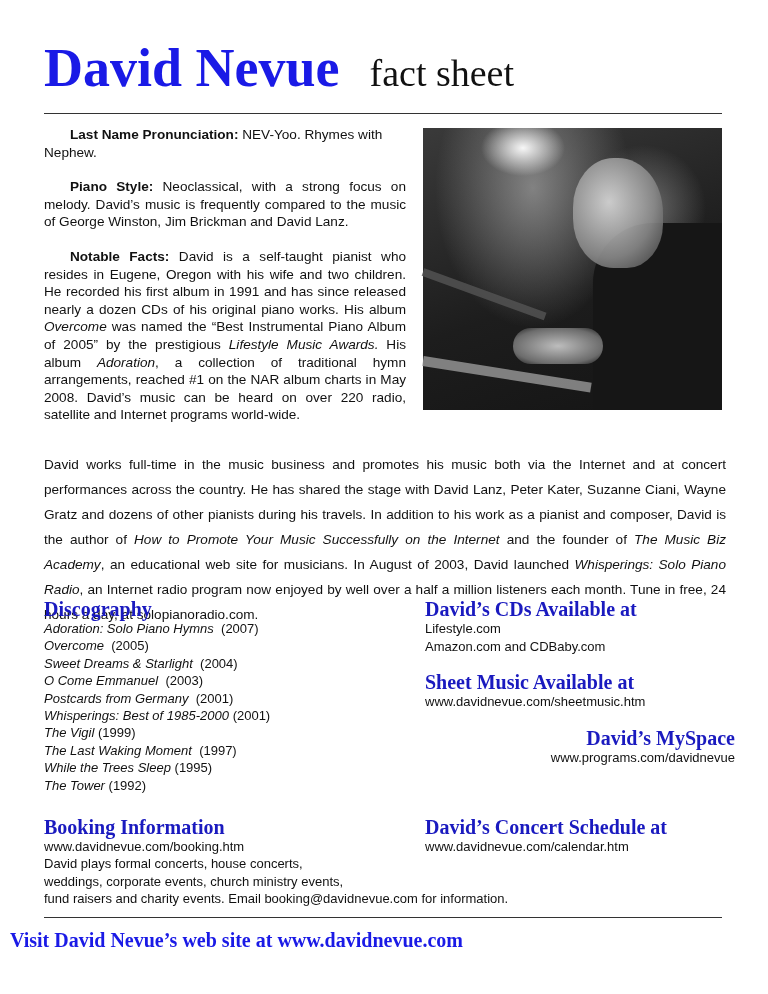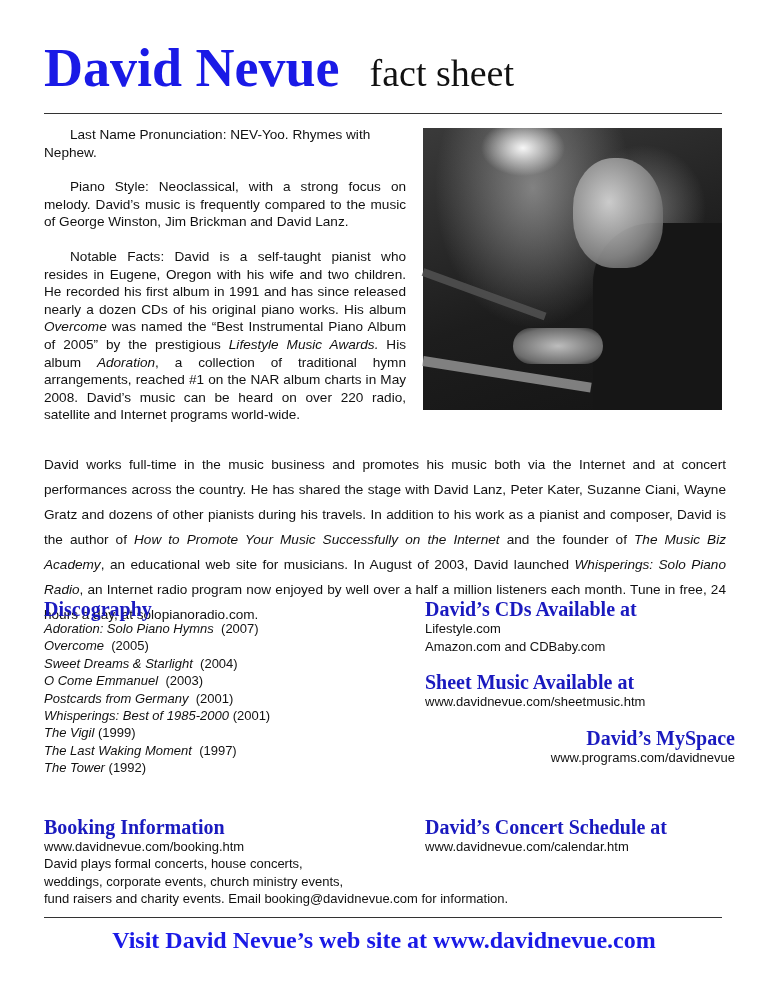--- a/index.html
+++ b/index.html
@@ -3,21 +3,21 @@
 <meta charset="utf-8">
 <style>
   html, body { margin: 0; padding: 0; background: #ffffff; }
   body { width: 768px; height: 994px; position: relative; overflow: hidden; font-family: "Liberation Sans", sans-serif; color: #111; }
   .title-row { position: absolute; left: 44px; top: 38px; white-space: nowrap; }
   .title-name { font-family: "Liberation Serif", serif; font-weight: bold; color: #1a1ae6; font-size: 54px; line-height: 60px; letter-spacing: 0px; }
   .title-sub { font-family: "Liberation Serif", serif; color: #111; font-size: 38px; margin-left: 30px; line-height: 60px; }
   .rule { position: absolute; left: 44px; right: 46px; height: 0; border-top: 1.5px solid #333; }
   .left-col { position: absolute; left: 44px; top: 126px; width: 362px; font-size: 13.6px; line-height: 17.6px; }
   .left-col p { margin: 0 0 17px 0; text-align: justify; }
-  .left-col b { font-weight: normal; padding-left: 26px; }
+  .left-col b { font-weight: bold; padding-left: 26px; }
   .photo { position: absolute; left: 423px; top: 128px; width: 299px; height: 282px;
     background:
       radial-gradient(ellipse 60px 40px at 100px 20px, rgba(255,255,255,0.95), rgba(255,255,255,0) 70%),
       radial-gradient(ellipse 140px 200px at 110px 60px, rgba(200,200,200,0.55), rgba(0,0,0,0) 70%),
       radial-gradient(ellipse 90px 90px at 220px 80px, rgba(160,160,160,0.6), rgba(0,0,0,0) 70%),
       linear-gradient(160deg, #3a3a3a 0%, #1d1d1d 55%, #141414 100%);
   }
   .photo .head { position: absolute; left: 150px; top: 30px; width: 90px; height: 110px; border-radius: 45% 50% 40% 45%;
     background: radial-gradient(ellipse at 40% 40%, #d8d8d8, #8a8a8a 60%, #3c3c3c 100%); opacity: 0.9; }
   .photo .body { position: absolute; left: 170px; top: 95px; width: 129px; height: 187px; background: #161616; border-top-left-radius: 60px; }
@@ -28,21 +28,21 @@
   .full-para { position: absolute; left: 44px; top: 452px; width: 682px; font-size: 13.6px; line-height: 25px; text-align: justify; margin: 0; }
   .sec-title { font-family: "Liberation Serif", serif; font-weight: bold; color: #1a1abf; font-size: 20px; line-height: 22px; margin: 0; }
   .disco { position: absolute; left: 44px; top: 598px; width: 360px; }
   .disco ul { list-style: none; margin: 0; padding: 0; font-size: 13px; line-height: 17.4px; }
   .disco li i { font-style: italic; }
   .right-col { position: absolute; left: 425px; top: 598px; width: 310px; font-size: 13px; line-height: 17.6px; }
   .right-col .block { margin-bottom: 12px; }
   .right-col .line { display: block; }
   .booking { position: absolute; left: 44px; top: 816px; width: 680px; font-size: 13px; line-height: 17.4px; }
   .concert { position: absolute; left: 425px; top: 816px; width: 310px; font-size: 13px; line-height: 17.4px; }
-  .footer { position: absolute; left: 0; right: 0; top: 926px; text-align: center; font-family: "Liberation Serif", serif; font-weight: bold; color: #1a1ae6; font-size: 24px; line-height: 28px; }
+  .footer { position: absolute; left: 10px; right: 0; top: 926px; font-family: "Liberation Serif", serif; font-weight: bold; color: #1a1ae6; font-size: 20px; line-height: 28px; }
 </style>
 </head>
 <body>
 
 <div class="title-row">
   <span class="title-name">David Nevue</span><span class="title-sub">fact sheet</span>
 </div>
 <div class="rule" style="top:113px;"></div>
 
 <div class="left-col">
@@ -73,20 +73,21 @@
   <h2 class="sec-title">Discography</h2>
   <ul>
     <li><i>Adoration: Solo Piano Hymns</i>&nbsp; <span>(2007)</span></li>
     <li><i>Overcome</i>&nbsp; <span>(2005)</span></li>
     <li><i>Sweet Dreams &amp; Starlight</i>&nbsp; <span>(2004)</span></li>
     <li><i>O Come Emmanuel</i>&nbsp; <span>(2003)</span></li>
     <li><i>Postcards from Germany</i>&nbsp; <span>(2001)</span></li>
     <li><i>Whisperings: Best of 1985-2000</i>&nbsp;<span>(2001)</span></li>
     <li><i>The Vigil</i>&nbsp;<span>(1999)</span></li>
     <li><i>The Last Waking Moment</i>&nbsp; <span>(1997)</span></li>
+    <li><i>While the Trees Sleep</i>&nbsp;<span>(1995)</span></li>
     <li><i>The Tower</i>&nbsp;<span>(1992)</span></li>
   </ul>
 </div>
 
 <div class="right-col">
   <div class="block">
     <h2 class="sec-title">David’s CDs Available at</h2>
     <span class="line">Lifestyle.com</span>
     <span class="line">Amazon.com and CDBaby.com</span>
   </div>

